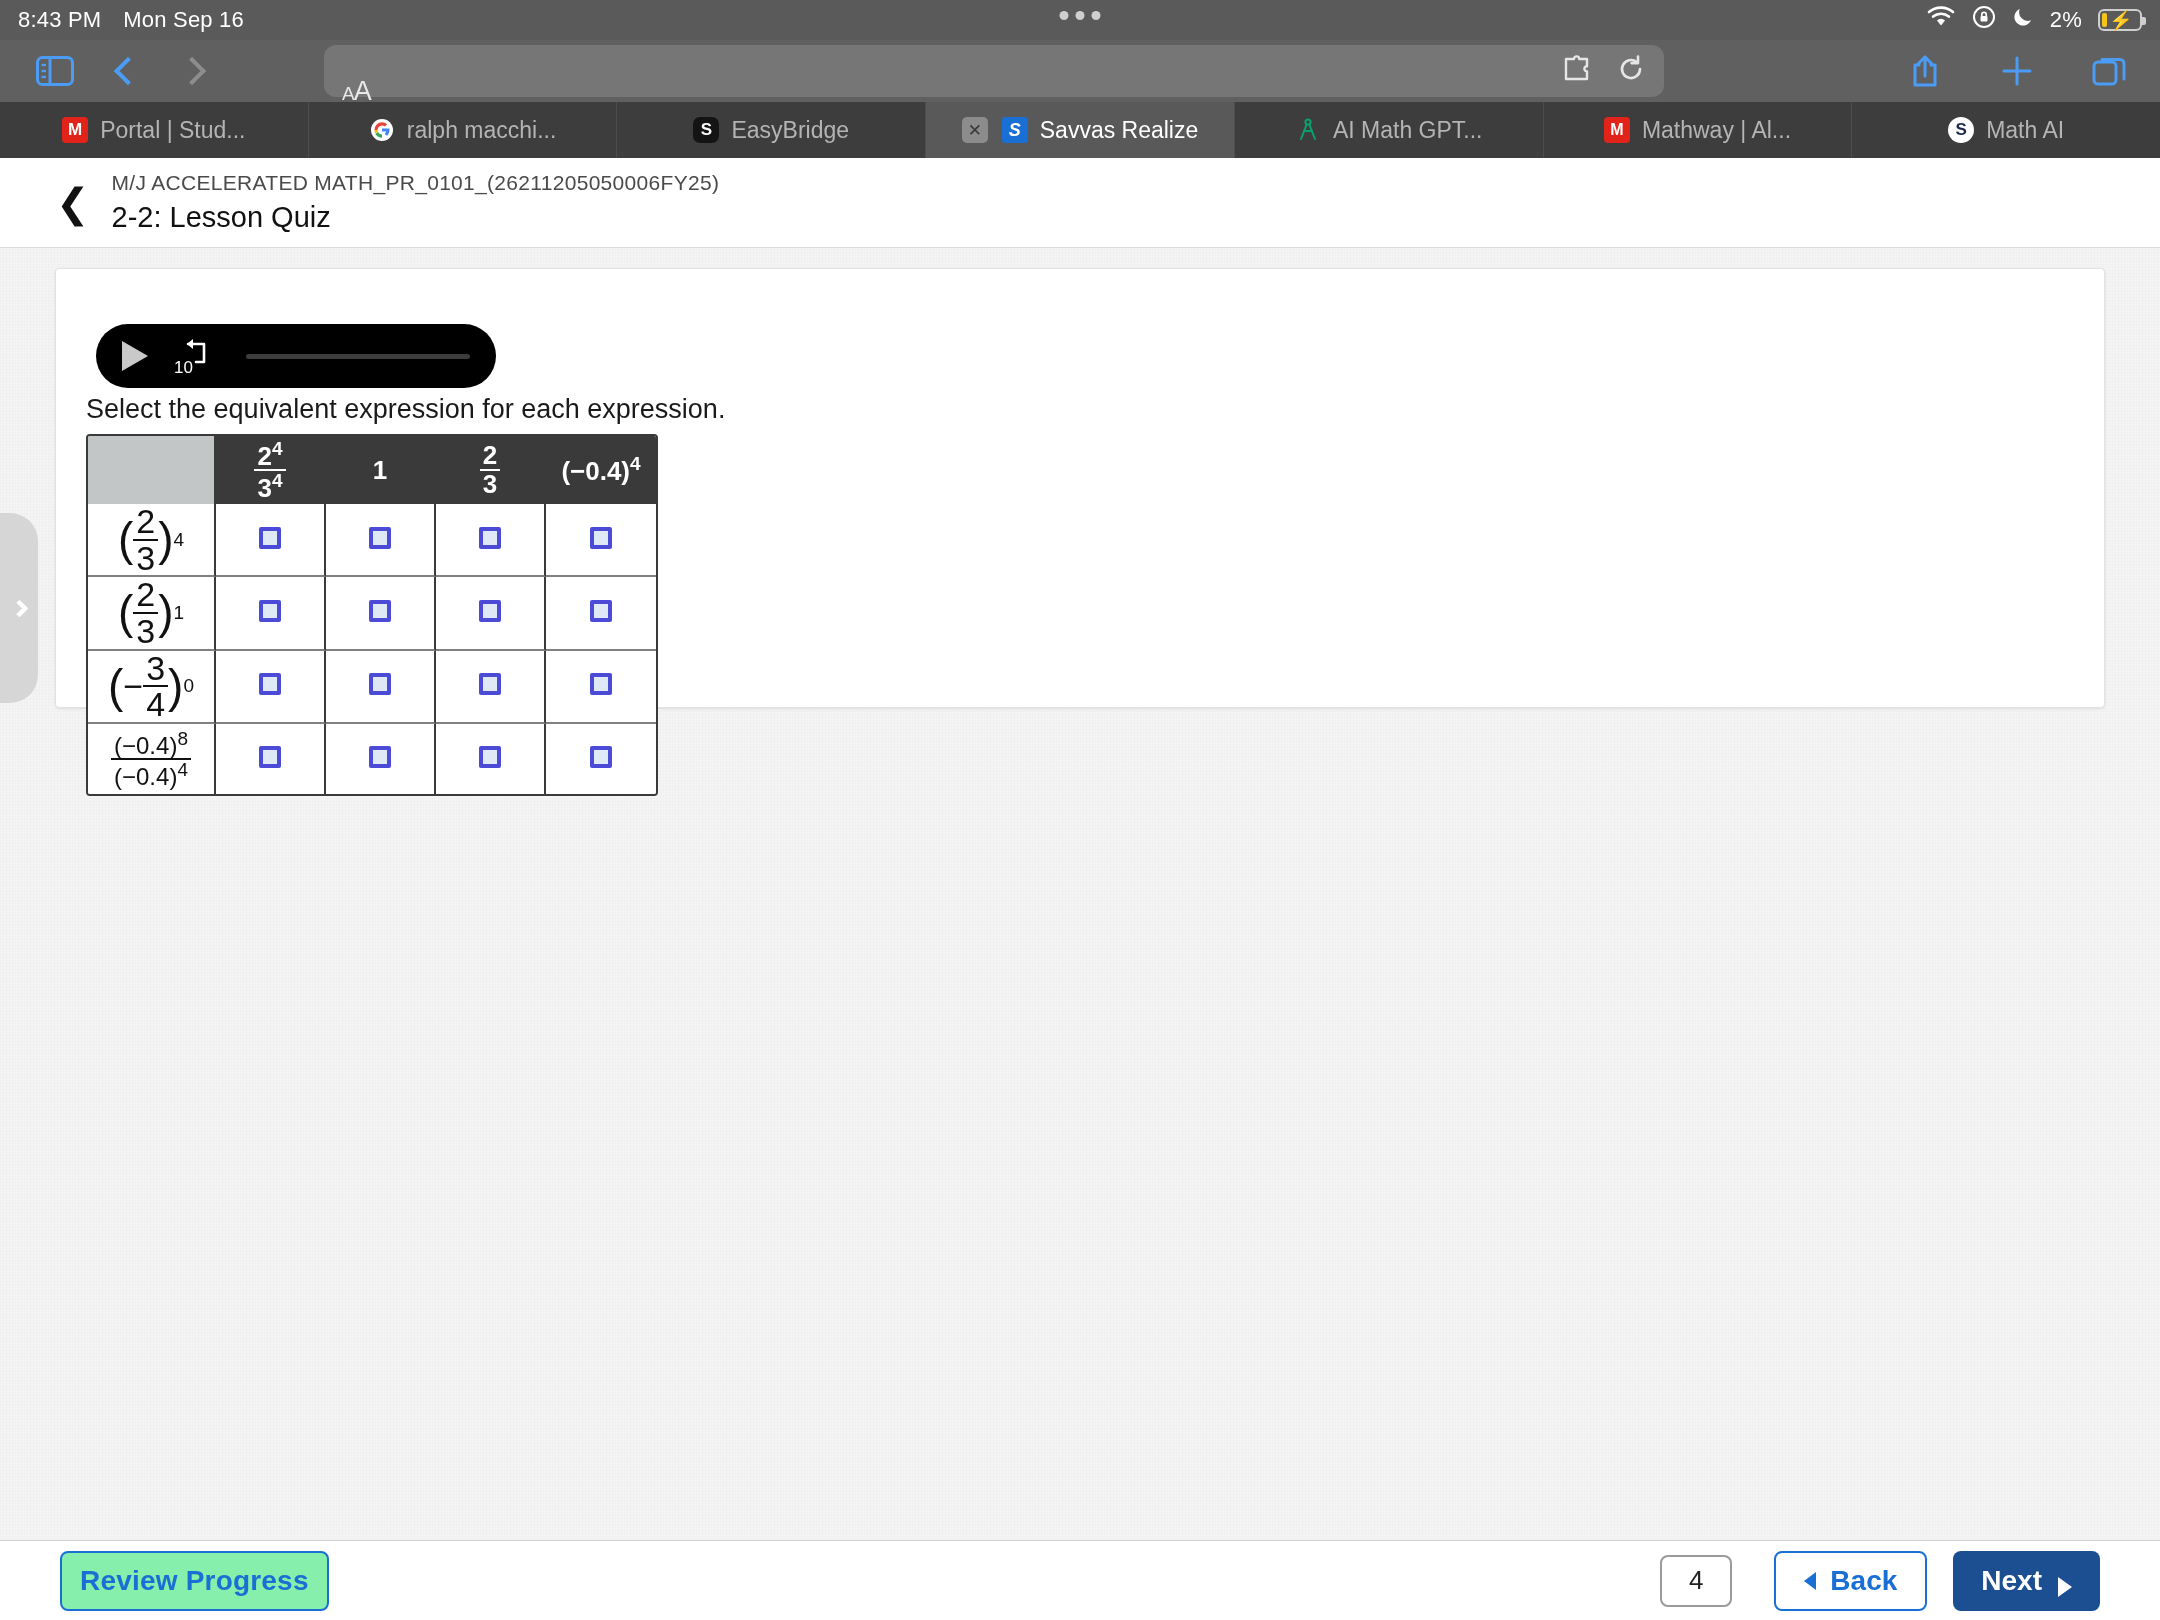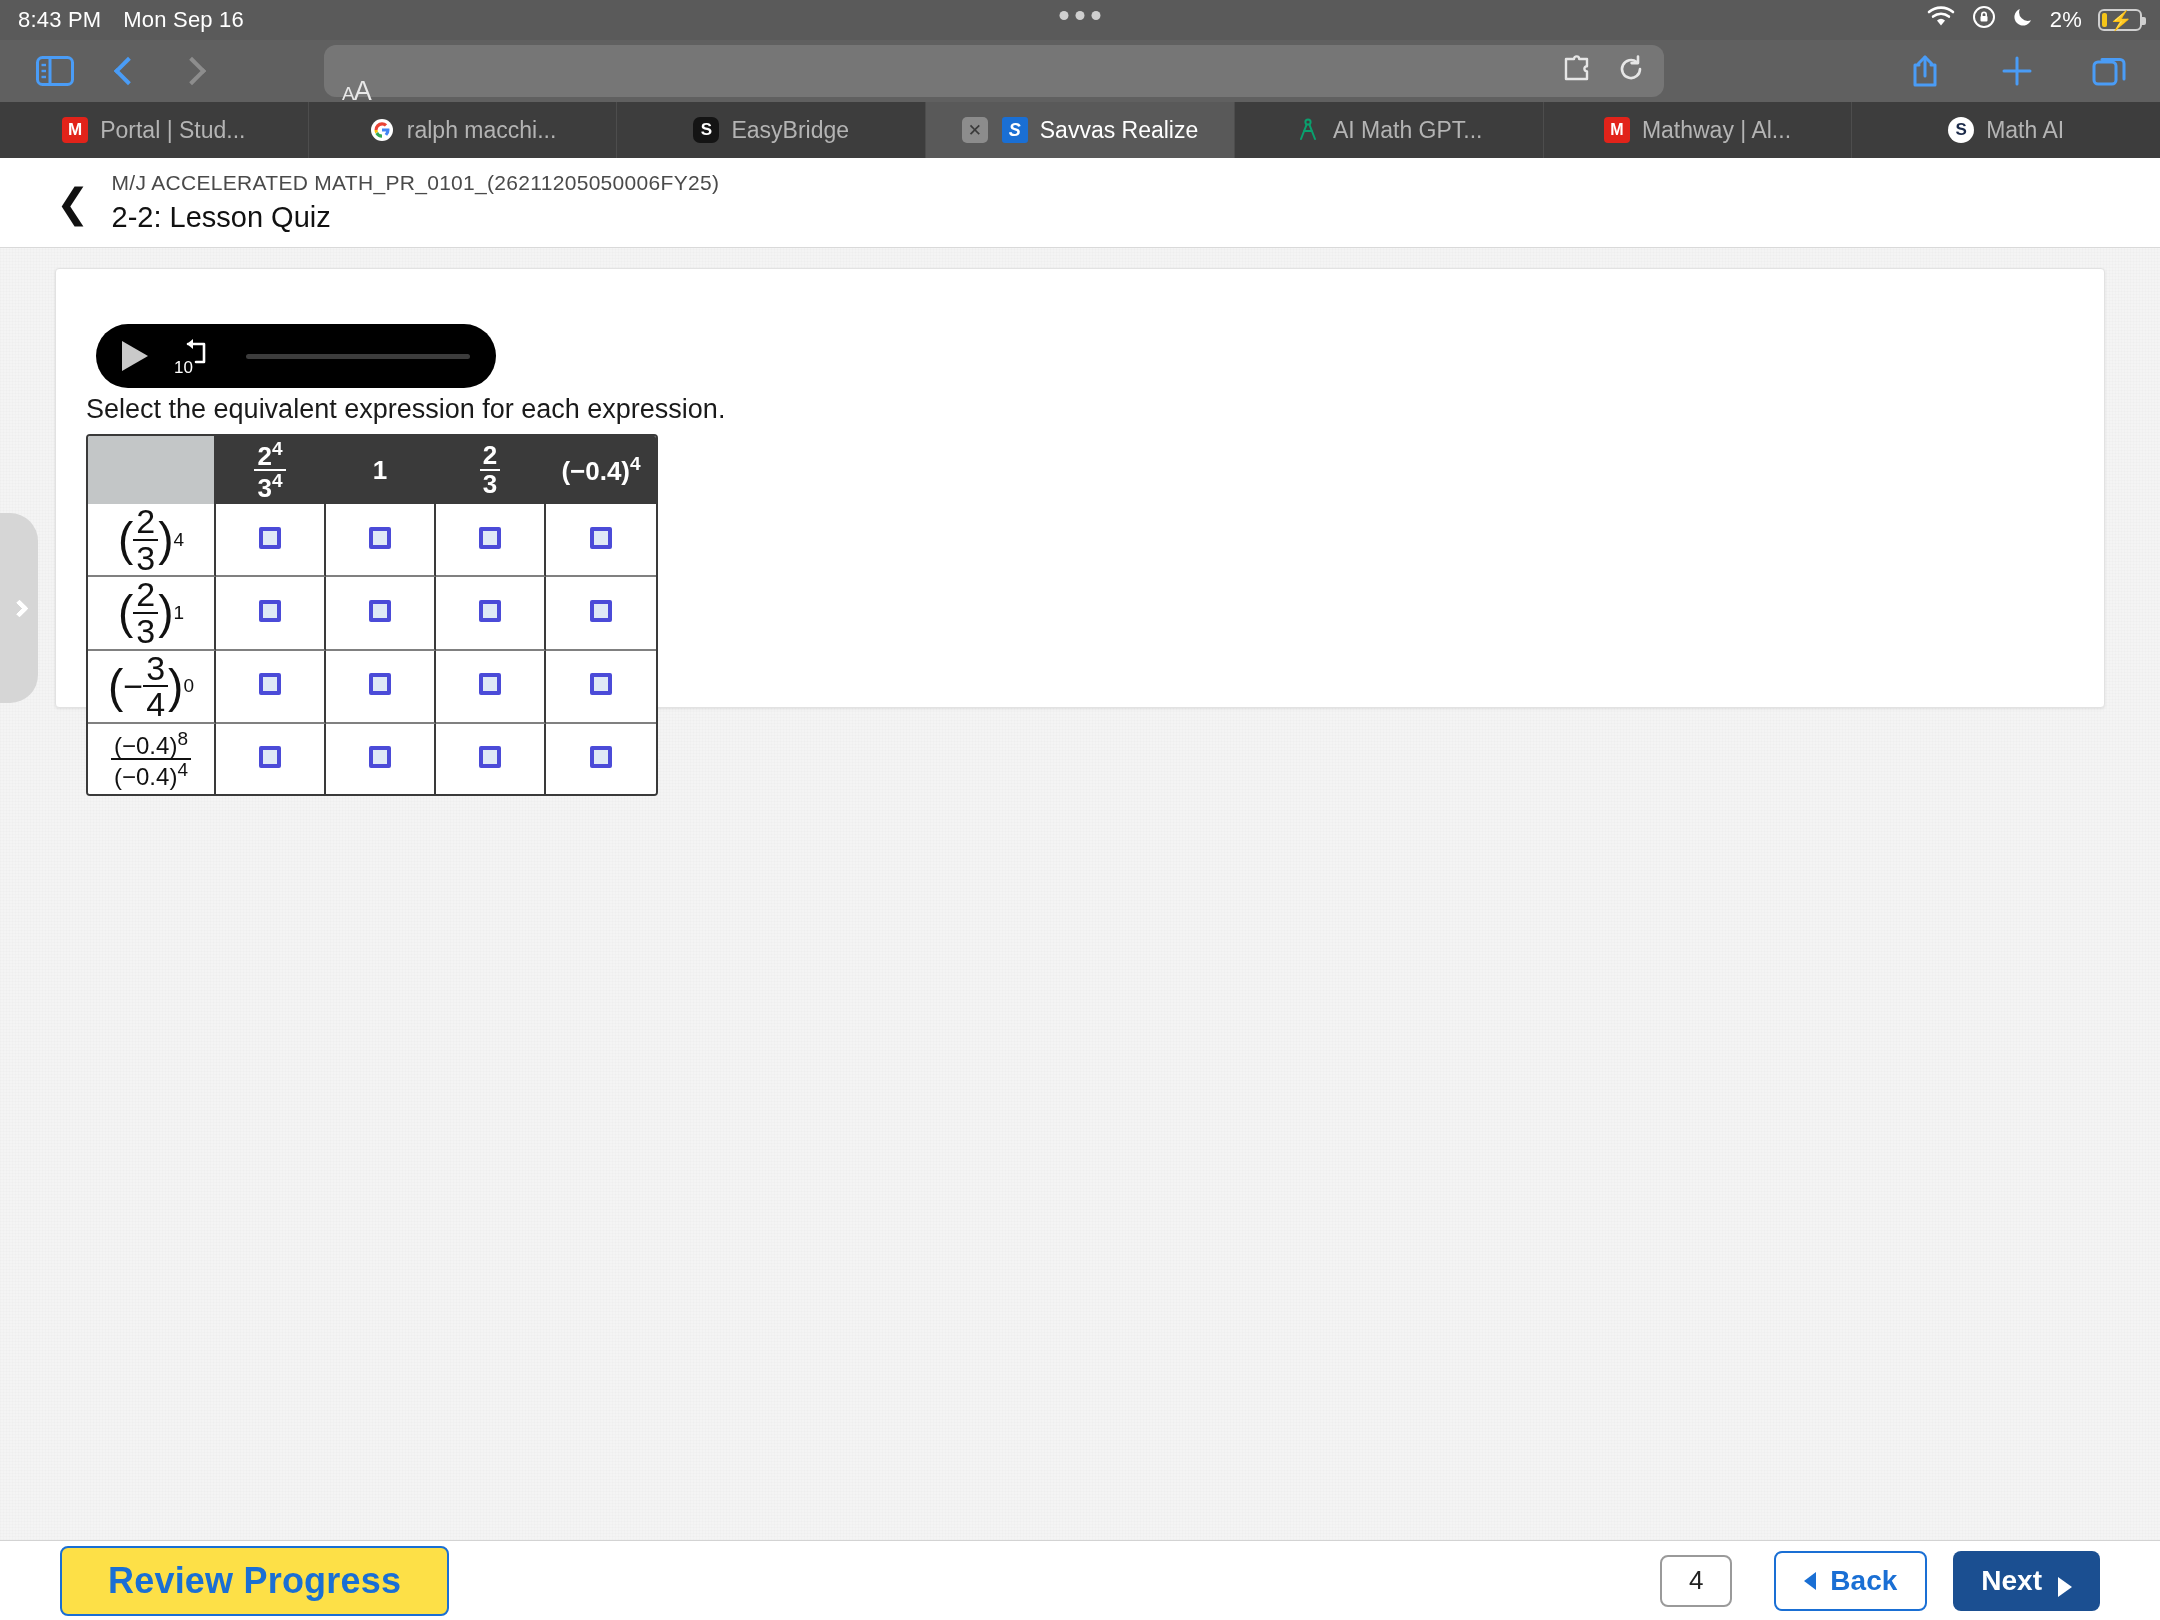--- a/index.html
+++ b/index.html
@@ -177,22 +177,22 @@
     width: 13px; height: 13px; border-right: 5px solid #fff; border-top: 5px solid #fff;
     transform: rotate(45deg); border-radius: 2px;
   }
 
   
   .bottombar {
     height: 80px; background: #fff; border-top: 1px solid #d3d3d3;
     display: flex; align-items: center; padding: 0 60px;
   }
   .btn-outline {
-    border: 2px solid #1a6fd4; color: #1a6fd4; background: #fde047; border-radius: 8px;
-    font-size: 36px; padding: 12px 46px; font-weight: 700; letter-spacing: .2px;
+    border: 2px solid #1a6fd4; color: #1a6fd4; background: #86efac; border-radius: 8px;
+    font-size: 28px; padding: 12px 18px; font-weight: 700; letter-spacing: .2px;
   }
   .bb-right { margin-left: auto; display: flex; align-items: center; gap: 26px; }
   .qnav { display: flex; align-items: center; gap: 14px; font-size: 26px; color: #222; flex-direction: column; }
   .qbox {
     width: 72px; height: 52px; border: 2px solid #9a9a9a; border-radius: 8px; background: #fff;
     display: flex; align-items: center; justify-content: center; font-size: 26px; color: #222;
   }
   .btn-back {
     border: 2px solid #1a6fd4; color: #1a6fd4; background: #fff; border-radius: 8px;
     font-size: 28px; font-weight: 700; padding: 12px 28px; display: flex; align-items: center; gap: 14px;

